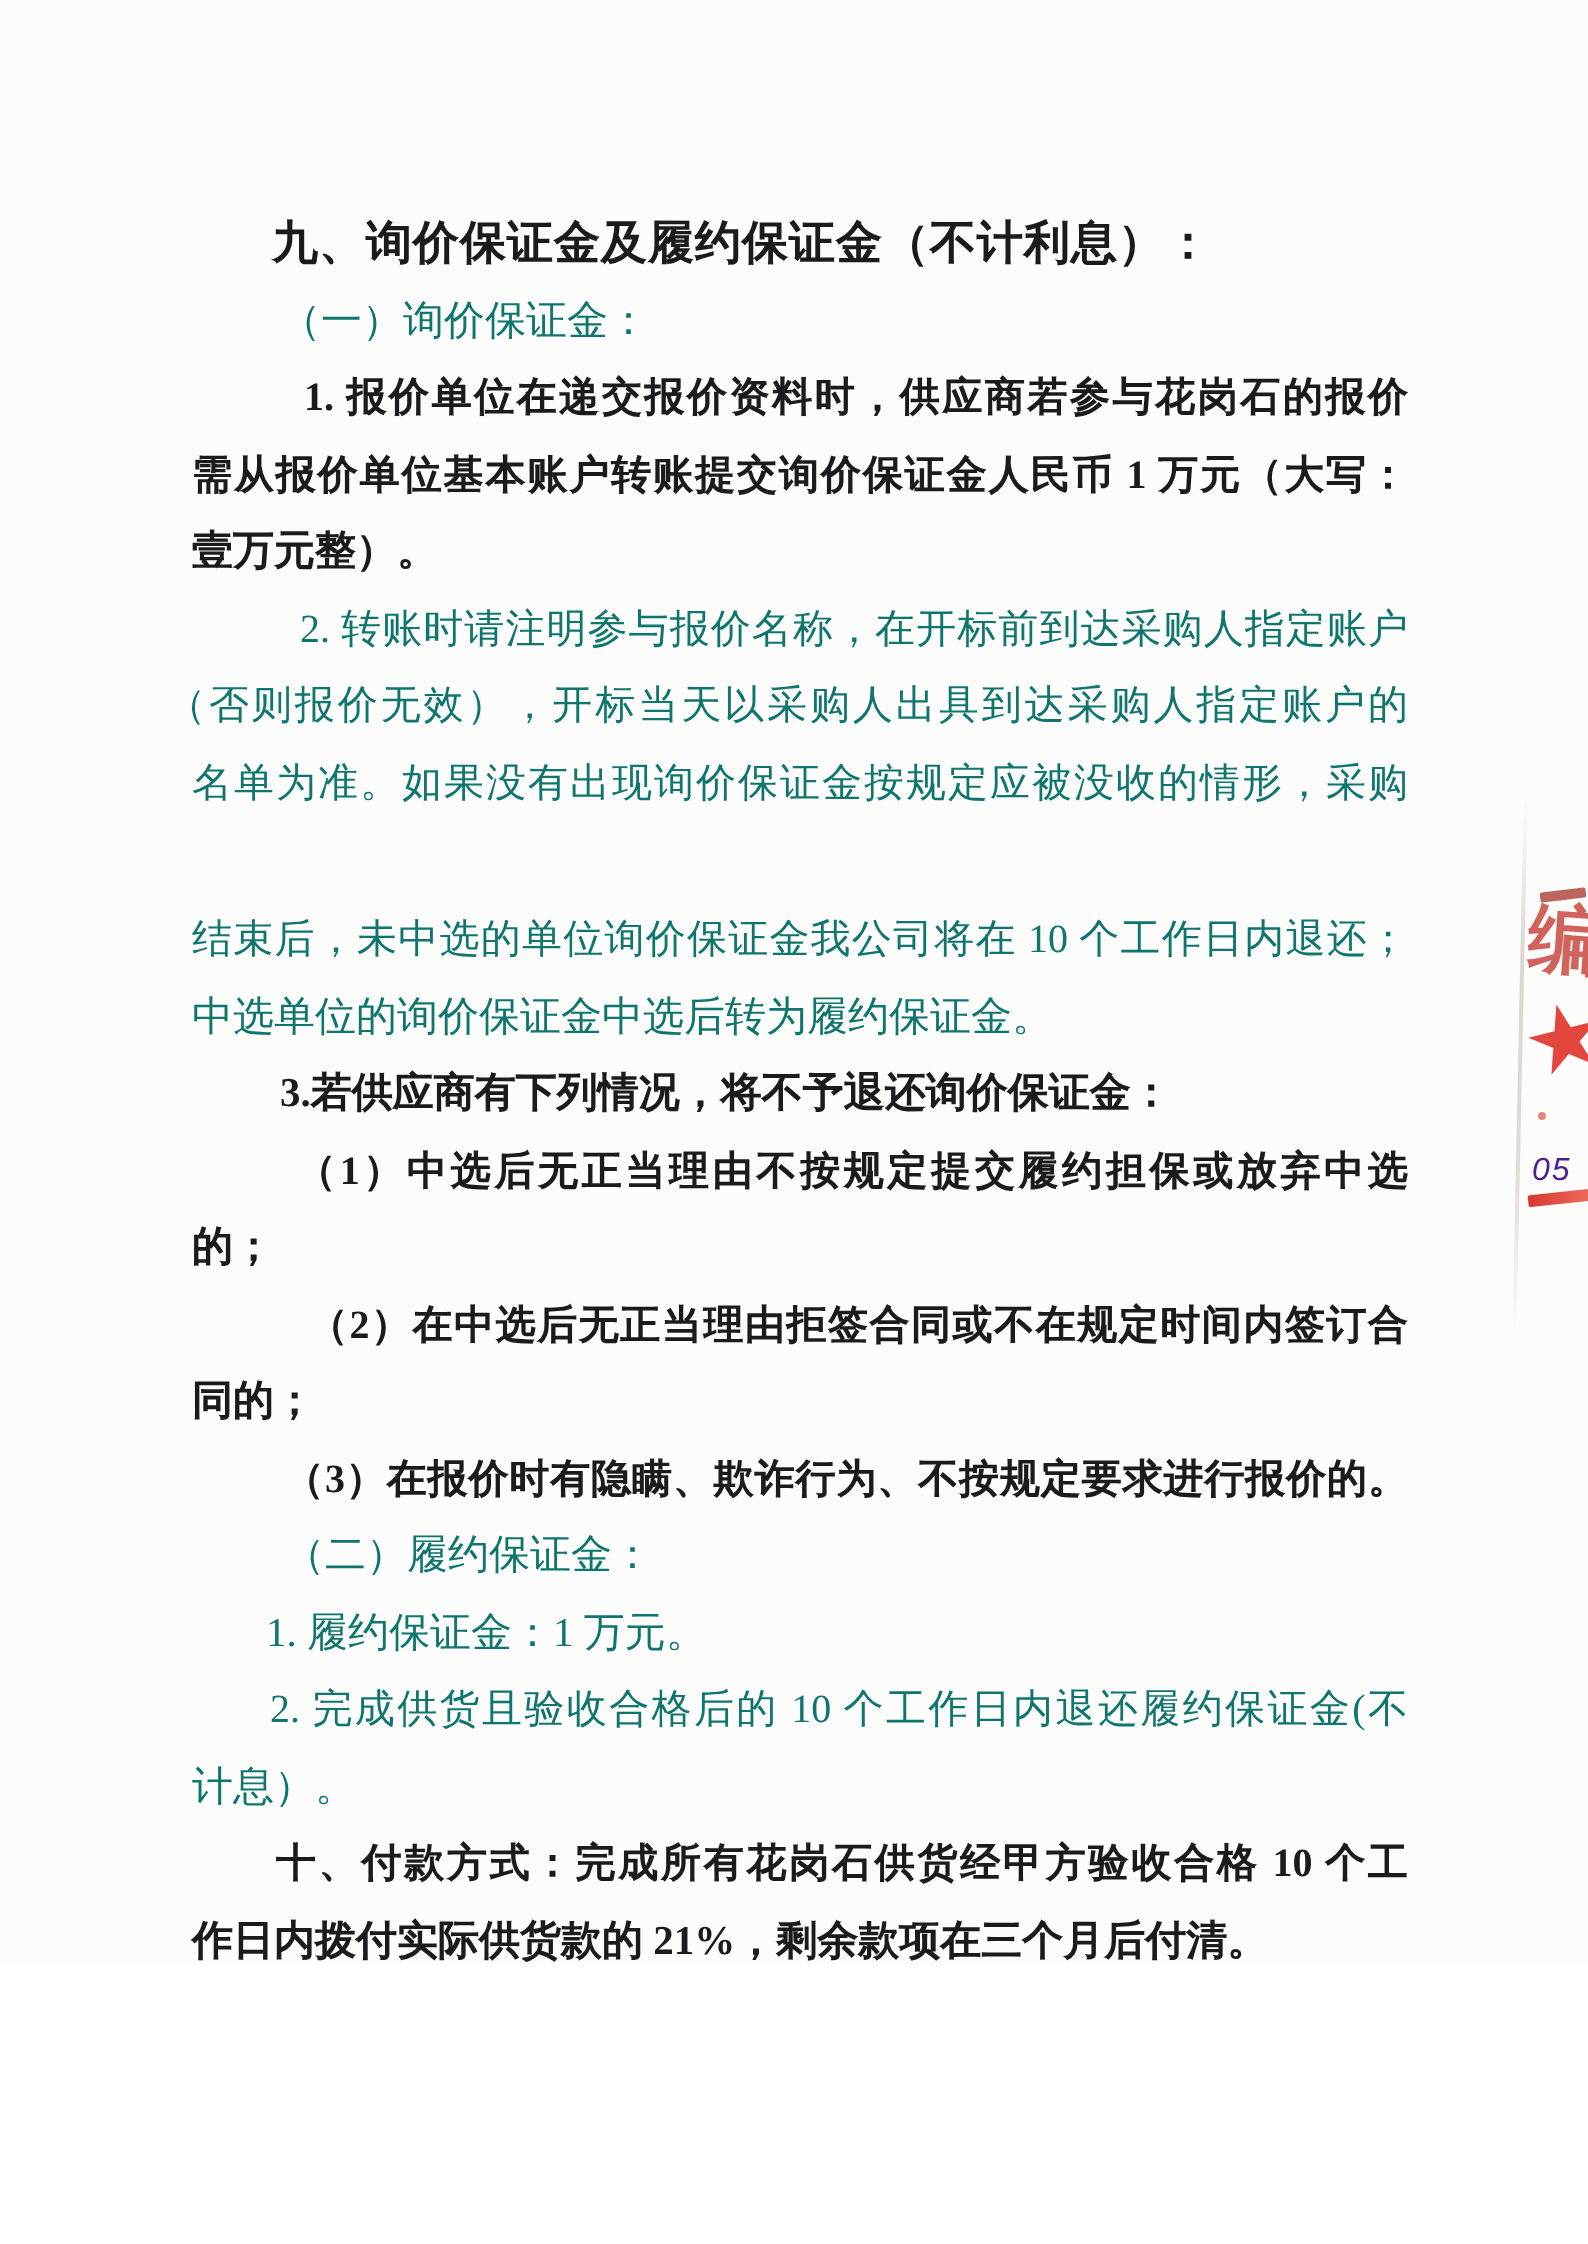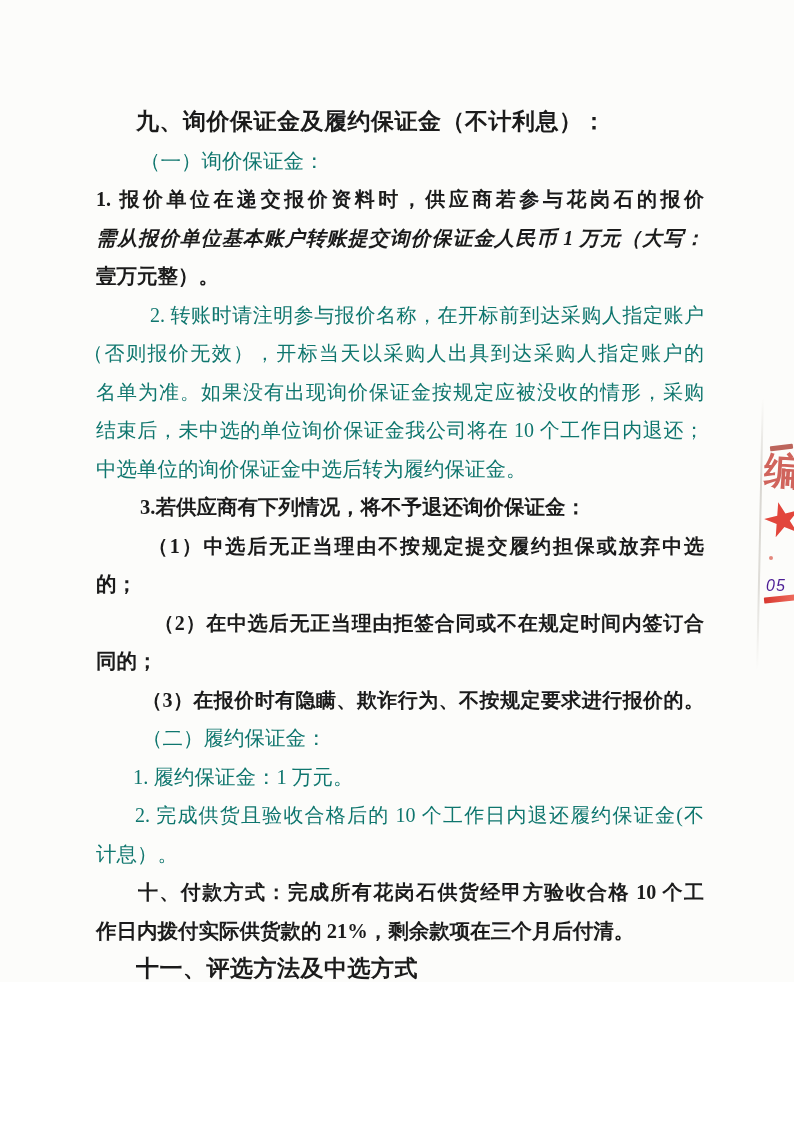--- a/index.html
+++ b/index.html
@@ -86,27 +86,27 @@
   }
 </style>
 </head>
 <body>
 
 <div class="page">
 
   <div class="doc">
       <div class="line b head" style="margin-left: 40px;">九、询价保证金及履约保证金（不计利息）：</div>
       <div class="line" style="margin-left: 44px;">（一）询价保证金：</div>
-      <div class="line b j" style="">1. 报价单位在递交报价资料时，供应商若参与花岗石的报价</div>
-      <div class="line b j" style="margin-left: 0px; font-style: italic;">需从报价单位基本账户转账提交询价保证金人民币 1 万元（大写：</div>
+      <div class="line b j" style="margin-left: 56px;">1. 报价单位在递交报价资料时，供应商若参与花岗石的报价</div>
+      <div class="line b j" style="margin-left: 0px;">需从报价单位基本账户转账提交询价保证金人民币 1 万元（大写：</div>
       <div class="line b" style="margin-left: 0px;">壹万元整）。</div>
       <div class="line j" style="margin-left: 54px;">2. 转账时请注明参与报价名称，在开标前到达采购人指定账户</div>
       <div class="line j" style="margin-left: -13px;">（否则报价无效），开标当天以采购人出具到达采购人指定账户的</div>
       <div class="line j" style="margin-left: 0px;">名单为准。如果没有出现询价保证金按规定应被没收的情形，采购</div>
-      <div class="line j" style="margin-left: 0px;">结束后，未中选的单位询价保证金我公司将在 10 个工作日内退还；</div>
+      <div class="line j" style="margin-left: 0px; margin-top: 40px;">结束后，未中选的单位询价保证金我公司将在 10 个工作日内退还；</div>
       <div class="line" style="margin-left: 0px;">中选单位的询价保证金中选后转为履约保证金。</div>
       <div class="line b" style="margin-left: 44px;">3.若供应商有下列情况，将不予退还询价保证金：</div>
       <div class="line b j" style="margin-left: 52px;">（1）中选后无正当理由不按规定提交履约担保或放弃中选</div>
       <div class="line b" style="margin-left: 0px;">的；</div>
       <div class="line b j" style="margin-left: 58px;">（2）在中选后无正当理由拒签合同或不在规定时间内签订合</div>
       <div class="line b" style="margin-left: 0px;">同的；</div>
       <div class="line b j" style="margin-left: 46px;">（3）在报价时有隐瞒、欺诈行为、不按规定要求进行报价的。</div>
       <div class="line" style="margin-left: 46px;">（二）履约保证金：</div>
       <div class="line" style="margin-left: 37px;">1. 履约保证金：1 万元。</div>
       <div class="line j" style="margin-left: 39px;">2. 完成供货且验收合格后的 10 个工作日内退还履约保证金(不</div>

